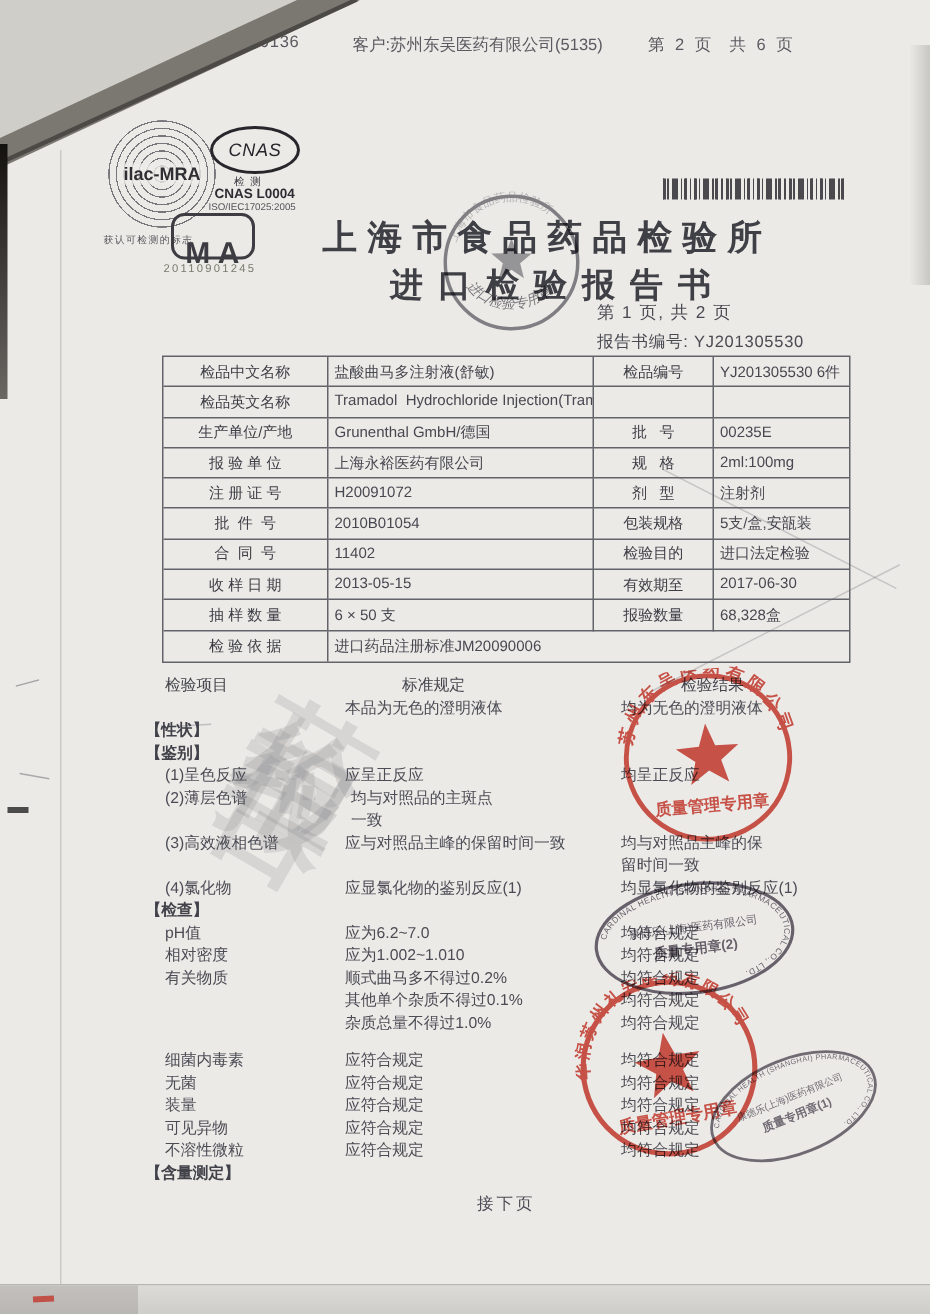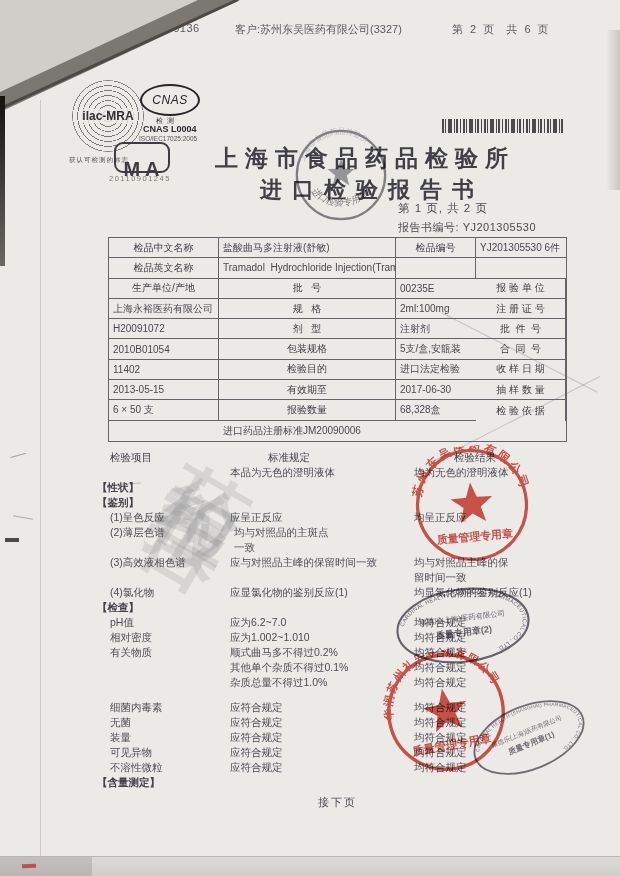--- a/index.html
+++ b/index.html
@@ -38,21 +38,21 @@
       border-bottom:1.2px solid rgba(90,90,95,.45);transform:rotate(10deg);}
   .m3{left:5px;top:538px;width:14px;height:4px;background:rgba(35,35,38,.8);}
   .watermark{left:190px;top:415px;font-size:80px;letter-spacing:14px;
              writing-mode:vertical-rl;color:rgba(128,128,134,.20);
              transform:rotate(30deg);font-weight:700;pointer-events:none;}
 
   
   .sh{top:22px;font-size:11px;color:#5a5a60;}
   .sh-doc{left:88px;letter-spacing:.5px;}
   .sh-cust{left:235px;}
-  .sh-page{left:452px;letter-spacing:2px;}
+  .sh-page{left:432px;letter-spacing:2px;}
 
   
   .ilac{left:72px;top:80px;width:72px;height:72px;border-radius:50%;
         background:repeating-radial-gradient(circle at 50% 50%,
           rgba(90,90,96,.8) 0 .8px,transparent .8px 5px);
         display:flex;align-items:center;justify-content:center;}
   .ilac span{font-size:12px;font-weight:700;color:#2f2f33;
              background:rgba(238,236,233,.78);padding:0 2px;}
   .ilac-cap{left:69px;top:156px;font-size:6.5px;color:#55555a;letter-spacing:1px;}
   .cnas-ell{left:140px;top:84px;width:56px;height:28px;border:2.5px solid #26262b;
@@ -120,21 +120,21 @@
 
   <div class="abs watermark">药检报告</div>
   <div class="abs pencil px1"></div>
   <div class="abs pencil px2"></div>
   <div class="abs squiggle"></div>
   <div class="abs m1"></div>
   <div class="abs m2"></div>
   <div class="abs m3"></div>
 
   <div class="abs sh sh-doc">11620140126900136</div>
-  <div class="abs sh sh-cust">客户:苏州东吴医药有限公司(3327)</div>
+  <div class="abs sh sh-cust">客户:苏州东吴医药有限公司(5135)</div>
   <div class="abs sh sh-page pre">第 2 页  共 6 页</div>
 
   <div class="abs ilac">
     <span>ilac-MRA</span>
   </div>
   <div class="abs ilac-cap">获认可检测的标志</div>
   <div class="abs cnas-ell">
     <span>CNAS</span>
   </div>
   <div class="abs cnas-l1 pre">检  测</div>
@@ -165,20 +165,21 @@
     <div class="cell">盐酸曲马多注射液(舒敏)</div>
     <div class="cell lab">检品编号</div>
     <div class="cell c4">YJ201305530 6件</div>
 
     <div class="cell lab">检品英文名称</div>
     <div class="cell">Tramadol  Hydrochloride Injection(Tramal)</div>
     <div class="cell lab"></div>
     <div class="cell c4"></div>
 
     <div class="cell lab">生产单位/产地</div>
+    <div class="cell">Grunenthal GmbH/德国</div>
     <div class="cell lab">批   号</div>
     <div class="cell c4">00235E</div>
 
     <div class="cell lab">报 验 单 位</div>
     <div class="cell">上海永裕医药有限公司</div>
     <div class="cell lab">规   格</div>
     <div class="cell c4">2ml:100mg</div>
 
     <div class="cell lab">注 册 证 号</div>
     <div class="cell">H20091072</div>

